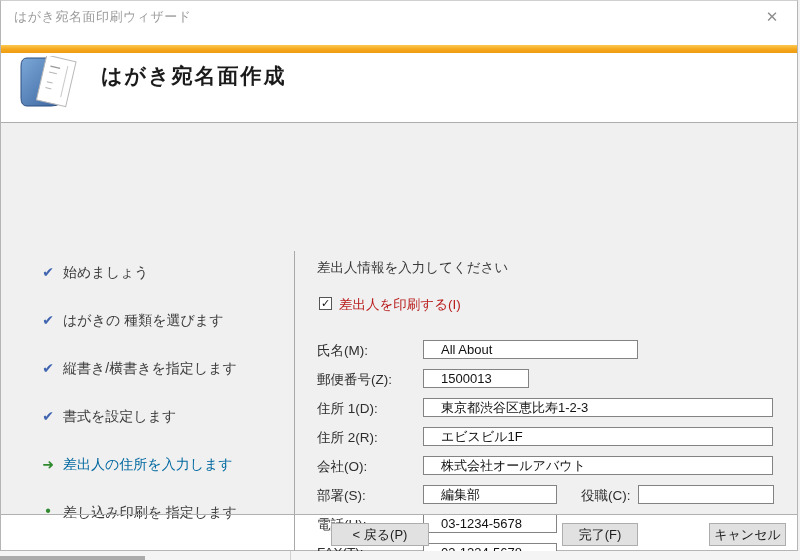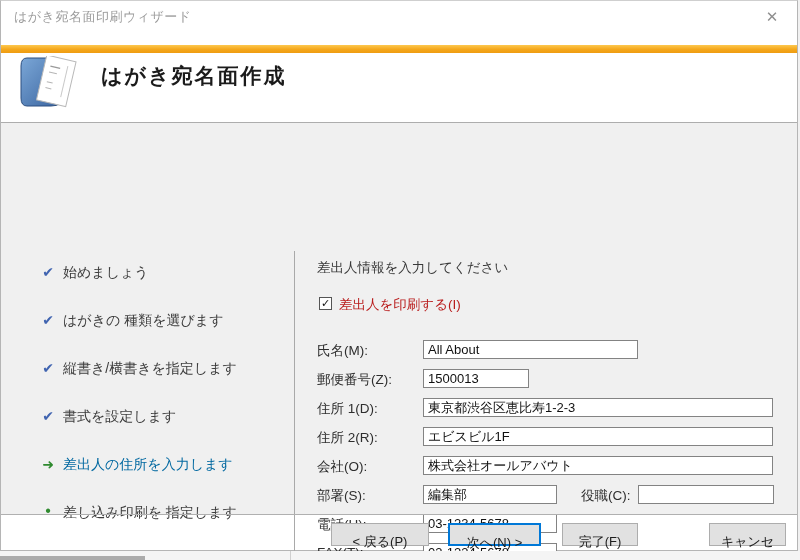--- a/index.html
+++ b/index.html
@@ -40,29 +40,29 @@
   
   .instruction{position:absolute;left:316px;top:136px;font-size:13.5px;color:#3a3a3a;}
   .chkrow{position:absolute;left:318px;top:173px;height:16px;}
   .chkbox{position:absolute;left:0;top:1px;width:13px;height:13px;background:#fff;border:1px solid #555;box-sizing:border-box;font-size:11px;line-height:11px;text-align:center;color:#111;}
   .chklbl{position:absolute;left:20px;top:0;font-size:13.5px;color:#b91c1c;white-space:nowrap;}
   .frow{position:absolute;height:20px;}
   .frow .flabel{position:absolute;left:316px;top:2px;font-size:13.5px;color:#2e2e2e;white-space:nowrap;}
   .frow .flabel2{position:absolute;left:580px;top:2px;font-size:13.5px;color:#2e2e2e;white-space:nowrap;}
   .fin{position:absolute;top:0;height:19px;border:1px solid #838383;background:#fff;
        font-family:"Liberation Sans","DejaVu Sans",sans-serif;font-size:13px;color:#111;
-       padding:0 4px;box-sizing:border-box;}
+       padding:0 17px;box-sizing:border-box;}
   .x1{left:422px}.x2{left:637px}
   .w-md{width:215px}.w-xs{width:106px}.w-lg{width:350px}.w-sm{width:134px}.w-rt{width:136px}
   .r0{top:217px}.r1{top:246px}.r2{top:275px}.r3{top:304px}.r4{top:333px}.r5{top:362px}.r6{top:391px}.r7{top:420px}.r8{top:449px}
   
   .hr-btn{position:absolute;left:0;top:513px;width:100%;border-top:1px solid #b0b0b0;}
   .btn{position:absolute;top:522px;height:23px;background:#e1e1e1;border:1px solid #adadad;
        font-family:"Liberation Sans","DejaVu Sans",sans-serif;font-size:13px;color:#1d1d1d;
-       box-sizing:border-box;text-align:center;line-height:20px;padding:8px;}
+       box-sizing:border-box;text-align:center;line-height:20px;padding:0;}
   .btn.back{left:330px;width:98px;}
   .btn.next{left:447px;width:93px;border:2px solid #0078d7;}
   .btn.finish{left:561px;width:76px;}
   .btn.cancel{left:708px;width:77px;}
   
   .below{position:absolute;left:0;top:551px;width:800px;height:9px;background:#f4f4f4;}
   .below .dark{position:absolute;left:0;bottom:0;width:145px;height:4px;background:#ababab;}
   .below .tick{position:absolute;left:290px;top:0;width:1px;height:9px;background:#cfcfcf;}
 </style>
 </head>
@@ -173,21 +173,20 @@
       <input class="fin x1 w-sm" value="03-1234-5678" style="">
     </div>
     <div class="frow r8">
       
       
     </div>
   </div>
 
   <div class="hr-btn"></div>
   <button class="btn back">&lt; 戻る(P)</button>
-  <button class="btn next">次へ(N) &gt;</button>
   <button class="btn finish">完了(F)</button>
   <button class="btn cancel">キャンセル</button>
 </div>
 
 <div class="below">
   <div class="dark"></div>
   <div class="tick"></div>
 </div>
 
 </body></html>

